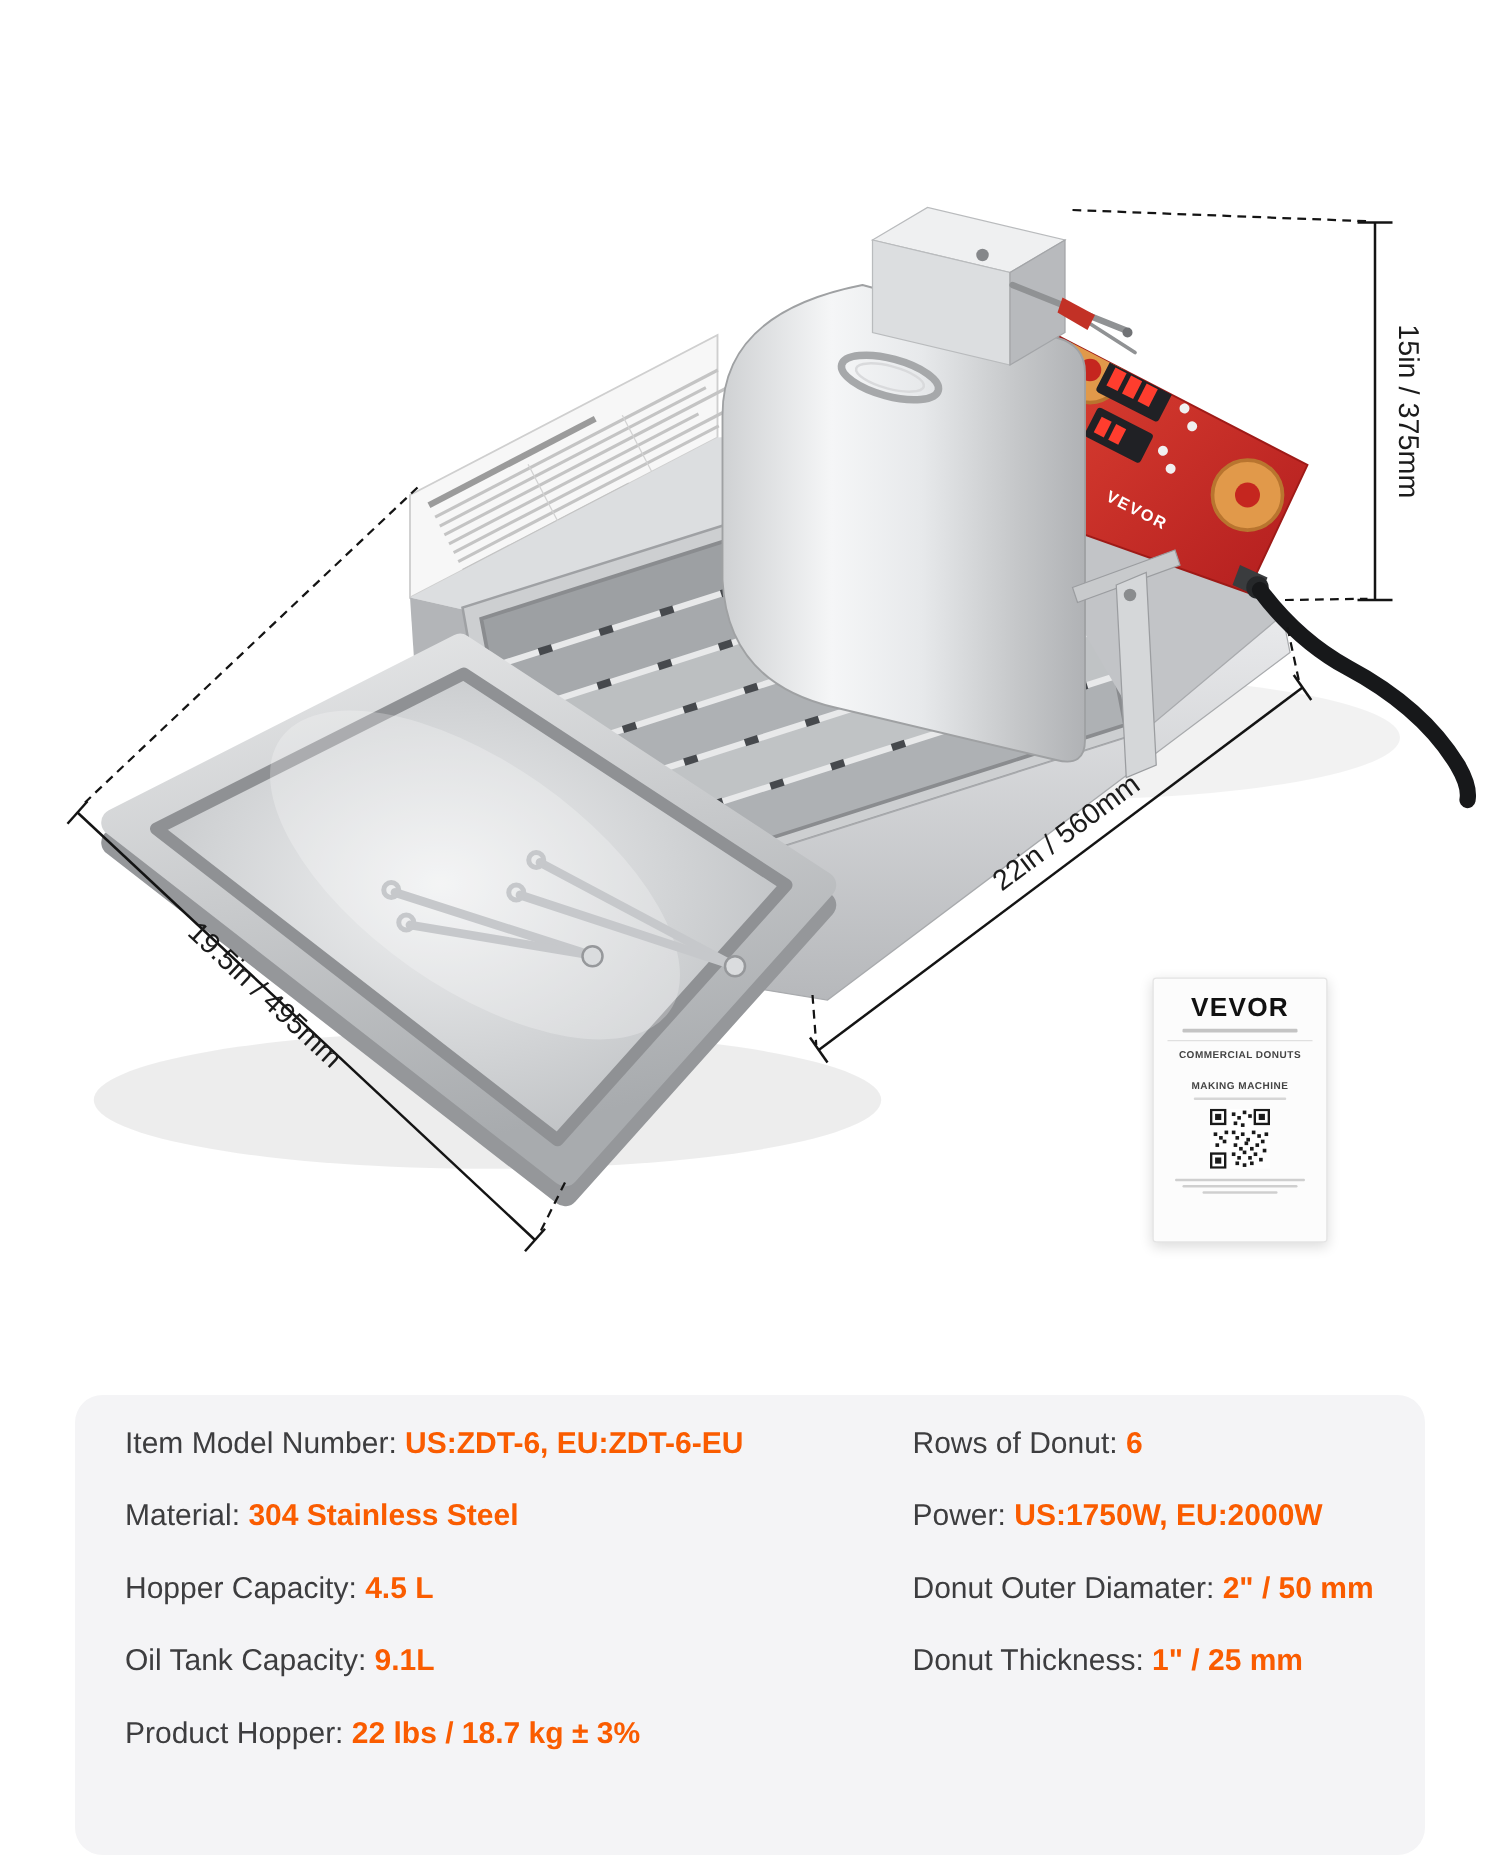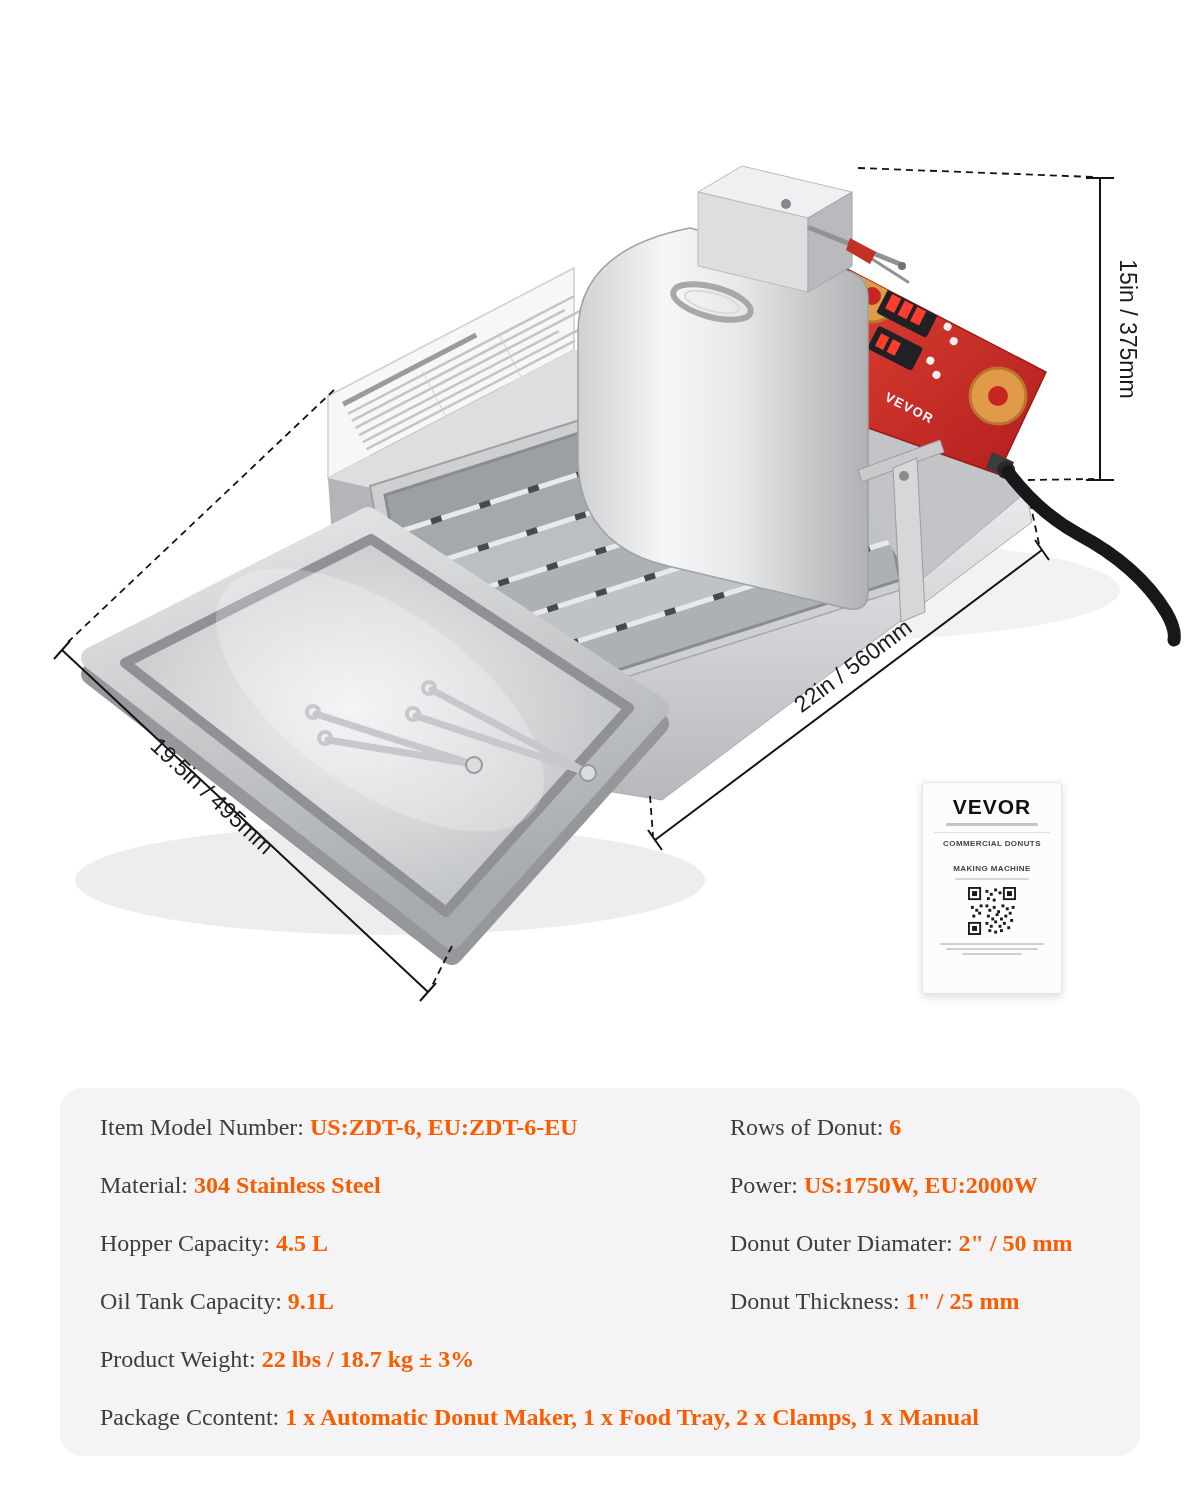--- a/index.html
+++ b/index.html
@@ -22,22 +22,22 @@
   .manual-tagline{width:92px;height:3px;margin-top:4px;background:#c4c4c4;}
   .manual-rule{width:116px;height:1px;background:#e0e0e0;margin-top:6px;}
   .manual-line{font-size:8px;font-weight:700;color:#444;letter-spacing:.4px;margin-top:6px;}
   .manual-line + .manual-line{margin-top:16px;}
   .manual-sub{width:74px;height:2px;margin-top:5px;background:#d6d6d6;}
   .manual-qr{margin-top:7px;}
   .manual-foot{display:flex;flex-direction:column;align-items:center;gap:3px;margin-top:8px;}
   .fb1{width:104px;height:2px;} .fb2{width:92px;height:2px;} .fb3{width:60px;height:2px;}
 
   
-  .specs{position:absolute;left:60px;top:1088px;width:1080px;height:368px;background:#f4f4f6;
-         border-radius:22px;box-sizing:border-box;padding:10px 40px 0 40px;font-family:Liberation Serif, serif;}
+  .specs{position:absolute;left:60px;top:1116px;width:1080px;height:368px;background:#f4f4f6;
+         border-radius:22px;box-sizing:border-box;padding:10px 40px 0 40px;}
   .spec-grid{display:grid;grid-template-columns:630px auto;}
   .spec-row{font-size:24px;line-height:58px;white-space:nowrap;}
   .spec-label{color:#3d3d3f;}
   .spec-value{color:#FA5C00;font-weight:700;}
   .spec-full{grid-column:1 / -1;}
 </style>
 </head>
 <body>
 
 <div class="page">
@@ -329,23 +329,19 @@
       </div>
       <div class="spec-row">
         <span class="spec-label">Oil Tank Capacity:</span>
         <span class="spec-value">9.1L</span>
       </div>
       <div class="spec-row">
         <span class="spec-label">Donut Thickness:</span>
         <span class="spec-value">1" / 25 mm</span>
       </div>
       <div class="spec-row">
-        <span class="spec-label">Product Weight:</span>
+        <span class="spec-label">Product Hopper:</span>
         <span class="spec-value">22 lbs / 18.7 kg ± 3%</span>
-      </div>
-      <div class="spec-row spec-full">
-        <span class="spec-label">Package Ccontent:</span>
-        <span class="spec-value">1 x Automatic Donut Maker, 1 x Food Tray, 2 x Clamps, 1 x Manual</span>
       </div>
     </div>
   </div>
 
 </div>
 
 </body></html>

